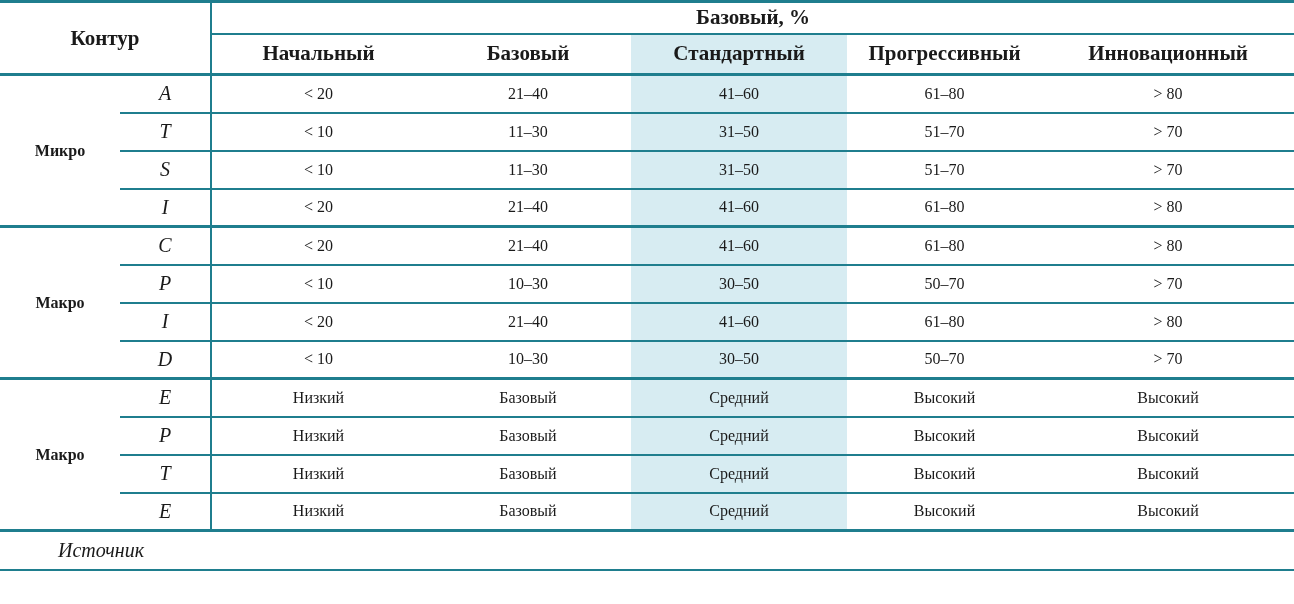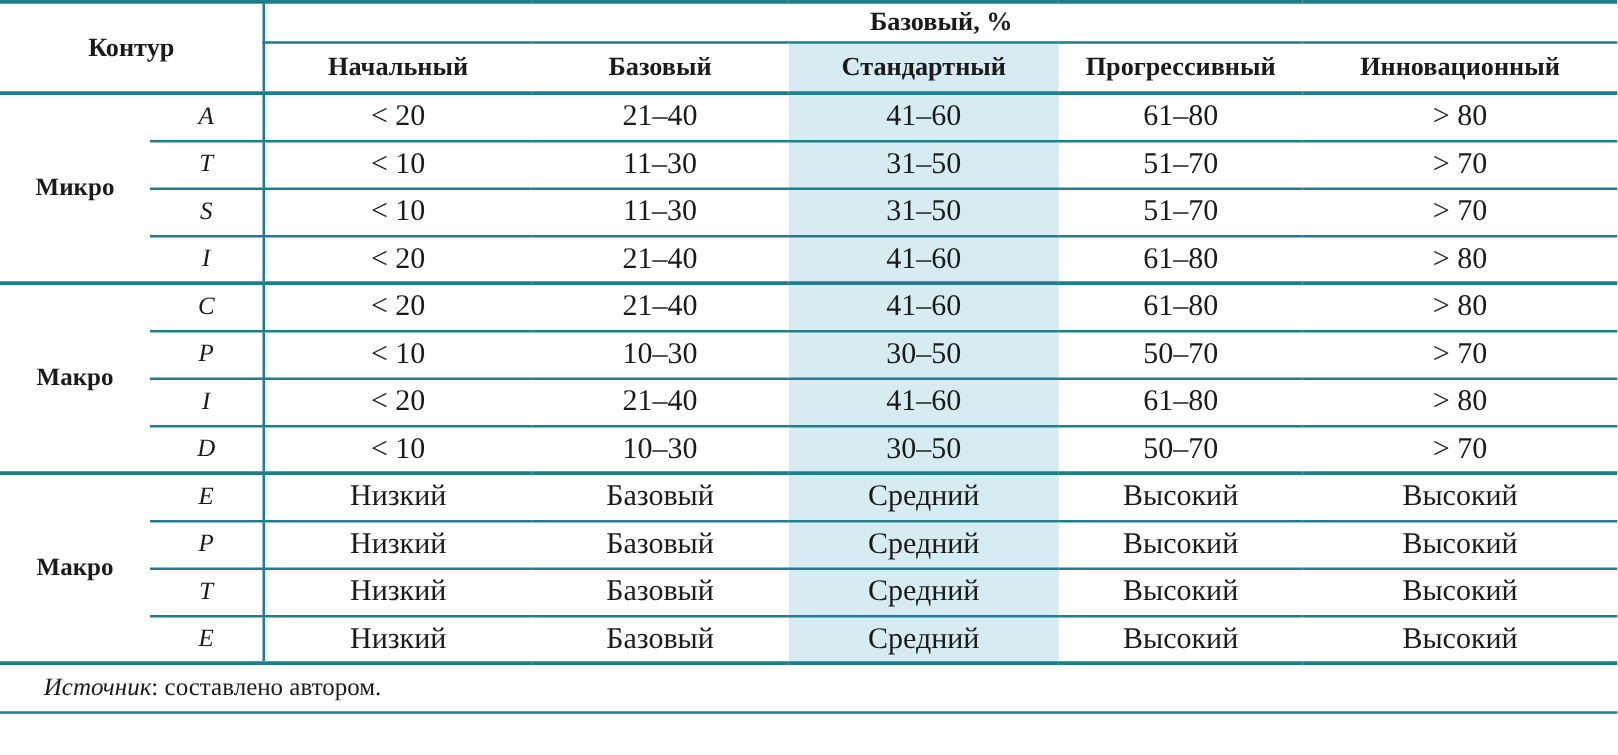--- a/index.html
+++ b/index.html
@@ -31,40 +31,40 @@
   }
   th.level{
     border-bottom:2px solid var(--teal);
     font-weight:bold;font-size:21px;
   }
   th.sub{
     border-bottom:3px solid var(--teal);
     font-weight:bold;font-size:21px;
   }
   td.glabel{
-    font-weight:bold;font-size:20px;
+    font-weight:bold;font-size:16px;
     border-bottom:3px solid var(--teal);
   }
   td.letter{
     font-style:italic;font-size:20px;
     border-right:2px solid var(--teal);
   }
-  td.val{font-size:24px;}
+  td.val{font-size:16px;}
   tr.inner td.letter, tr.inner td.val{
     border-bottom:2px solid var(--teal);
   }
   tr.gend td.letter, tr.gend td.val{
     border-bottom:3px solid var(--teal);
   }
   .hl{background:var(--hl);margin-left:38px;}
   .footer{
     height:37px;
     border-bottom:2px solid var(--teal);
     display:flex;align-items:center;
-    padding-left:35px;
+    padding-left:58px;
     font-size:20px;
   }
   .footer .it{font-style:italic;}
 </style>
 </head>
 <body>
 
 <table class="tbl">
   <colgroup>
     <col style="width:120px">
@@ -187,14 +187,13 @@
       <td class="val">Базовый</td>
       <td class="val hl">Средний</td>
       <td class="val">Высокий</td>
       <td class="val">Высокий</td>
     </tr>
   </tbody>
 </table>
 
 <div class="footer">
   <span class="it">Источник</span>
-    <span>: составлено автором.</span>
 </div>
 
 </body></html>

